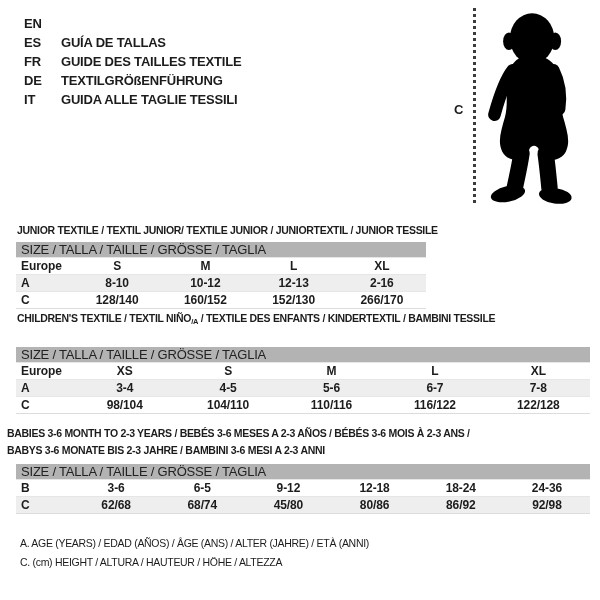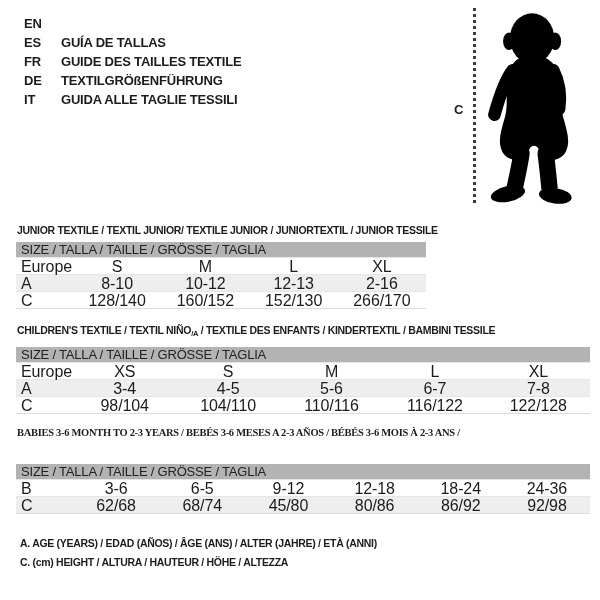--- a/index.html
+++ b/index.html
@@ -23,29 +23,29 @@
 
   
   .sec-head{font-weight:bold;font-size:10.5px;letter-spacing:-0.3px;white-space:nowrap;}
   .sub-a{font-size:7.5px;vertical-align:-2px;}
 
   
   .size-table{border-bottom:1px solid #dcdcdc;}
   .size-bar{height:15px;background:#b3b3b3;color:#222;
     font-size:13px;line-height:15px;padding-left:5px;
     letter-spacing:-0.2px;white-space:nowrap;}
-  .trow{display:flex;height:16px;align-items:flex-start;font-size:16px;
-    letter-spacing:-0.1px;border-top:1px solid #e6e6e6;}
+  .trow{display:flex;height:16px;align-items:center;font-size:12px;
+    letter-spacing:-0.1px;border-top:1px solid #e6e6e6;font-weight:bold;}
   .trow:first-of-type{border-top:none;}
   .alt{background:#eeeeee;}
   .c0{width:52px;padding-left:5px;}
   .cd{flex:1;text-align:center;}
 
   
-  .note{font-weight:bold;font-size:10.5px;line-height:18.5px;
+  .note{font-weight:normal;font-size:10.5px;line-height:18.5px;
     letter-spacing:-0.3px;white-space:nowrap;}
 </style>
 </head>
 <body>
 
 <div id="canvas">
 
   <div class="abs lang-block">
     <div class="lang-row">
       <span class="lang-code">EN</span>
@@ -107,21 +107,21 @@
     </div>
     <div class="trow">
       <div class="c0">C</div>
       <div class="cd">128/140</div>
       <div class="cd">160/152</div>
       <div class="cd">152/130</div>
       <div class="cd">266/170</div>
     </div>
   </div>
 
-  <div class="abs sec-head" style="left:17px;top:324px;"><span>CHILDREN'S TEXTILE / TEXTIL NIÑO</span><span class="sub-a">/A</span><span> / TEXTILE DES ENFANTS / KINDERTEXTIL / BAMBINI TESSILE</span></div>
+  <div class="abs sec-head" style="left:17px;top:312px;"><span>CHILDREN'S TEXTILE / TEXTIL NIÑO</span><span class="sub-a">/A</span><span> / TEXTILE DES ENFANTS / KINDERTEXTIL / BAMBINI TESSILE</span></div>
   <div class="abs size-table" style="left:16px;top:347px;width:574px;">
     <div class="size-bar">SIZE / TALLA / TAILLE / GRÖSSE / TAGLIA</div>
     <div class="trow">
       <div class="c0">Europe</div>
       <div class="cd">XS</div>
       <div class="cd">S</div>
       <div class="cd">M</div>
       <div class="cd">L</div>
       <div class="cd">XL</div>
     </div>
@@ -136,22 +136,23 @@
     <div class="trow">
       <div class="c0">C</div>
       <div class="cd">98/104</div>
       <div class="cd">104/110</div>
       <div class="cd">110/116</div>
       <div class="cd">116/122</div>
       <div class="cd">122/128</div>
     </div>
   </div>
 
-  <div class="abs" style="left:17px;top:425px;font-family:Liberation Serif, serif;">
+  <div class="abs" style="left:7px;top:425px;">
     <div class="sec-head" style="line-height:16.5px;">BABIES 3-6 MONTH TO 2-3 YEARS / BEBÉS 3-6 MESES A 2-3 AÑOS / BÉBÉS 3-6 MOIS À 2-3 ANS /</div>
+    <div class="sec-head" style="line-height:16.5px;">BABYS 3-6 MONATE BIS 2-3 JAHRE / BAMBINI 3-6 MESI A 2-3 ANNI</div>
   </div>
   <div class="abs size-table" style="left:16px;top:464px;width:574px;">
     <div class="size-bar">SIZE / TALLA / TAILLE / GRÖSSE / TAGLIA</div>
     <div class="trow">
       <div class="c0">B</div>
       <div class="cd">3-6</div>
       <div class="cd">6-5</div>
       <div class="cd">9-12</div>
       <div class="cd">12-18</div>
       <div class="cd">18-24</div>

